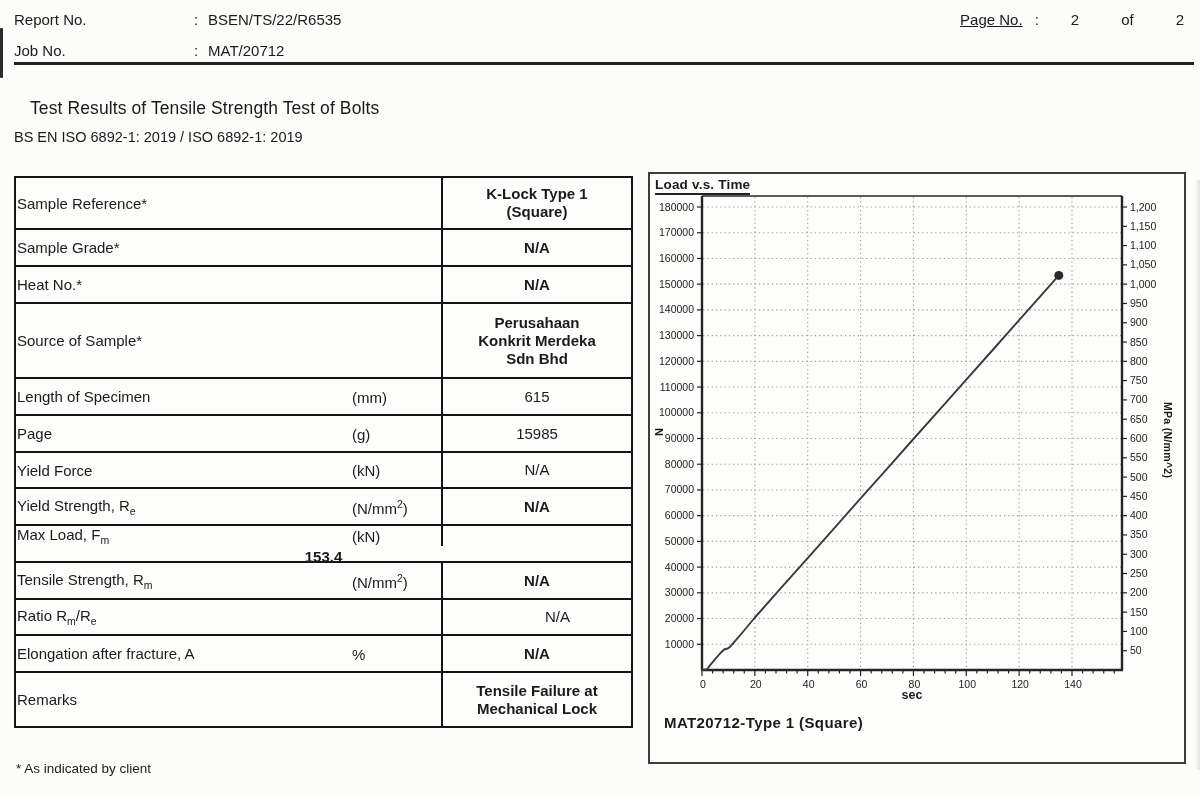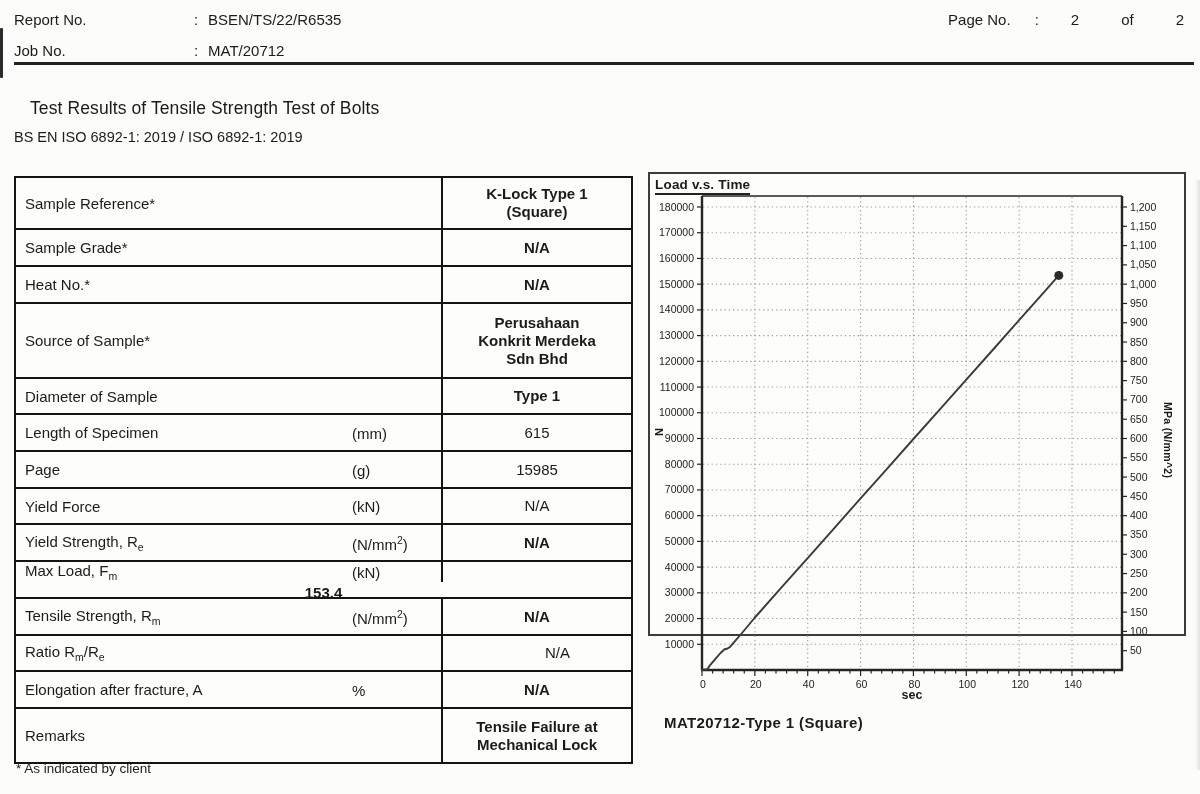--- a/index.html
+++ b/index.html
@@ -14,55 +14,55 @@
   .scan-edge-left { position:absolute; left:0; top:28px; width:3px; height:50px; background:#2a2a2a; border-radius:1px; }
   .scan-edge-right { position:absolute; right:0; top:180px; width:5px; height:590px; background:linear-gradient(to left, rgba(0,0,0,0.10), rgba(0,0,0,0)); }
 
   
   .header { position:absolute; left:14px; top:10px; width:1180px; }
   .hrow { display:flex; font-size:15px; line-height:20px; margin-bottom:11px; }
   .hlabel { width:180px; }
   .hcolon { width:14px; }
   .page-no { position:absolute; right:10px; top:1px; display:flex; font-size:15px; }
   .page-no span { display:inline-block; }
-  .page-no .pn-label { margin-right:24px; }
+  .page-no .pn-label { margin-right:12px;text-decoration:underline; }
   .page-no .pn-colon { margin-right:32px; }
   .page-no .pn-cur { margin-right:42px; }
   .page-no .pn-of { margin-right:42px; }
   .rule { position:absolute; left:14px; top:62px; width:1180px; height:3px; background:#222; }
 
   
   .doc-title { position:absolute; left:14px; top:98px; font-size:17.5px; font-weight:normal; letter-spacing:0.1px;margin-left:16px; }
   .doc-subtitle { position:absolute; left:14px; top:129px; font-size:14.5px; }
 
   
   .results-table {
     position:absolute; left:14px; top:176px; width:619px;
     border:2.5px solid #141414; background:#fdfdfc;
   }
   .t-row { display:flex; border-bottom:2px solid #141414; }
   .t-row:last-child { border-bottom:none; }
   .t-label {
     width:427px; border-right:2.5px solid #141414; position:relative;
-    display:flex; align-items:center; padding-left:9px;
+    display:flex; align-items:center; padding-left:1px;
     font-size:15px;
   }
   .t-unit { position:absolute; left:336px; top:50%; transform:translateY(-50%); white-space:nowrap; }
   .t-label sub { font-size:0.7em; }
   .t-unit sup { font-size:0.7em; }
   .t-value {
     flex:1; display:flex; flex-direction:column; justify-content:center;
     text-align:center; font-size:15px; line-height:1.2; padding:2px 2px;
   }
   .t-value.bold { font-weight:bold; }
   .footnote { position:absolute; left:16px; top:761px; font-size:13.5px; }
 
   
   .chart-box {
-    position:absolute; left:648px; top:172px; width:538px; height:464px;
+    position:absolute; left:648px; top:172px; width:538px; height:592px;
     border:2px solid #3c3c3c; background:#fdfdfc;
   }
   .chart-title {
     position:absolute; left:5px; top:3px; font-size:13.5px; font-weight:bold;
     border-bottom:2px solid #222; padding-bottom:1px; letter-spacing:0.2px;
     background:#fdfdfc; z-index:2;
   }
   .chart-svg { position:absolute; left:0; top:0; }
   .ylabel-left {
     position:absolute; left:-46px; top:252px; width:110px; text-align:center;
@@ -139,28 +139,20 @@
       </div>
     </div>
     <div class="t-row" style="height: 75px;">
       <div class="t-label">
         <span><span>Source of Sample*</span></span>
       </div>
       <div class="t-value bold">
         <div>Perusahaan</div>
         <div>Konkrit Merdeka</div>
         <div>Sdn Bhd</div>
-      </div>
-    </div>
-    <div class="t-row" style="height: 36px;">
-      <div class="t-label">
-        <span><span>Diameter of Sample</span></span>
-      </div>
-      <div class="t-value bold">
-        <div>Type 1</div>
       </div>
     </div>
     <div class="t-row" style="height: 37px;">
       <div class="t-label">
         <span><span>Length of Specimen</span></span>
         <span class="t-unit"><span>(mm)</span></span>
       </div>
       <div class="t-value">
         <div>615</div>
       </div>

